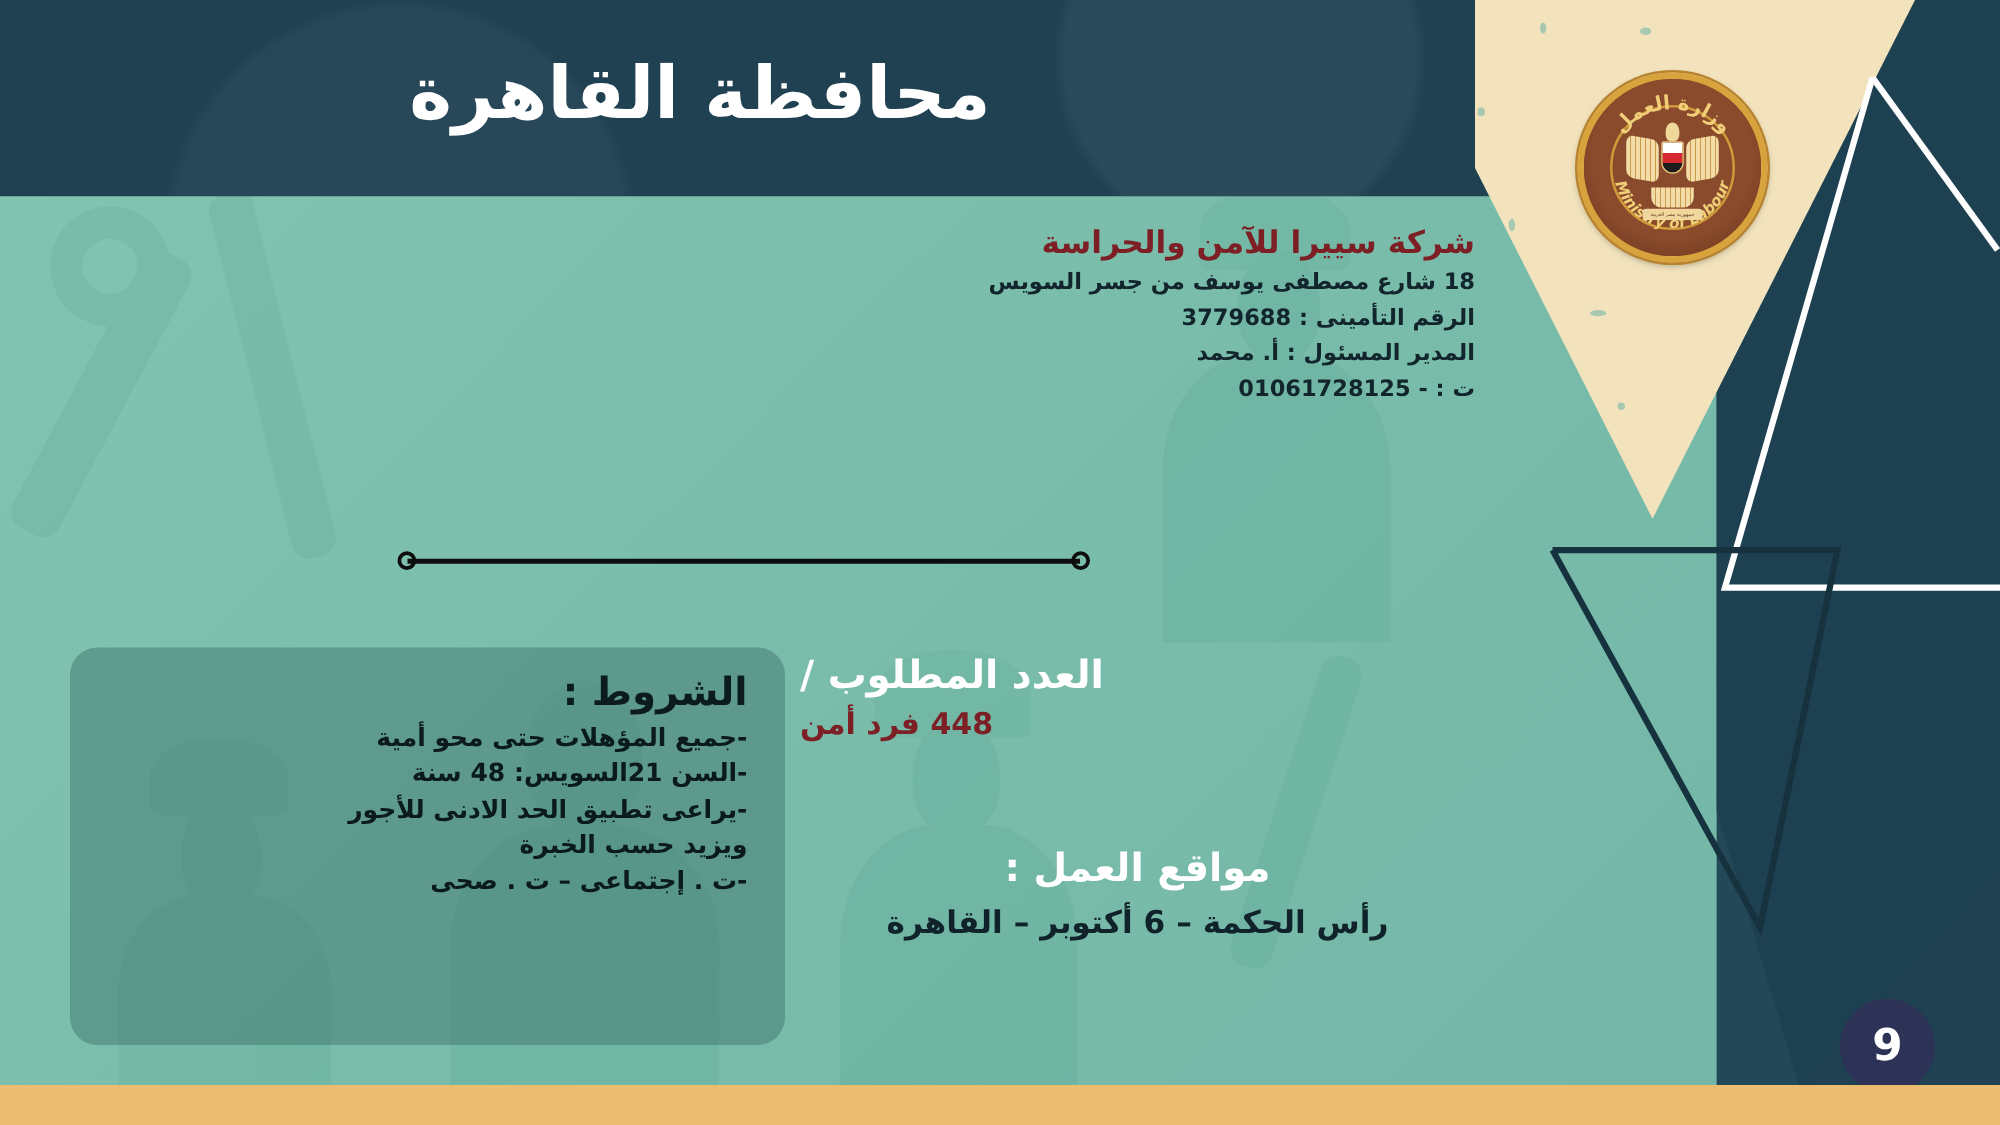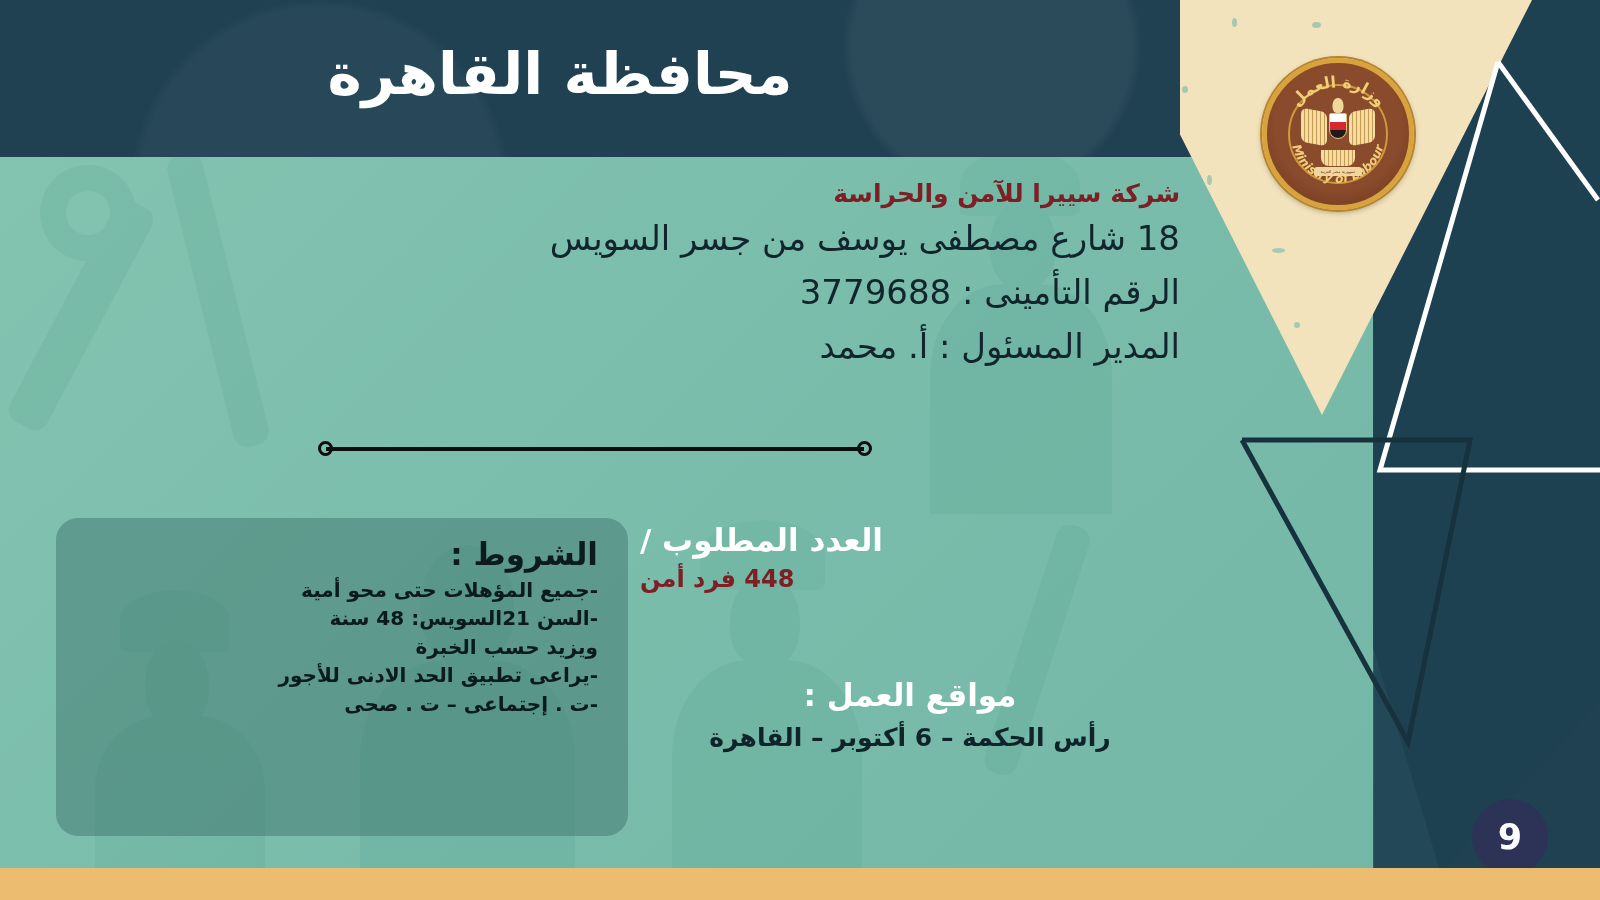--- a/index.html
+++ b/index.html
@@ -174,21 +174,21 @@
     width:1180px;
     text-align:right;
     color:#13282f;
   }
   #company-name {
     font-size:25px; font-weight:700;
     color:#7d2026;
     line-height:1.45;
   }
   .company-line {
-    font-size:34px; font-weight:400;
+    font-size:18px; font-weight:700;
     color:#12252c;
     line-height:1.58;
   }
 
   
   #divider {
     position:absolute;
     left:318px; top:441px;
     width:554px; height:16px;
   }
@@ -361,34 +361,35 @@
       <span class="eagle-tail"></span>
       <span class="eagle-scroll">جمهورية مصر العربية</span>
     </div>
   </div>
 
   <div id="company-block">
     <div id="company-name">شركة سييرا للآمن والحراسة</div>
     <div class="company-line">18 شارع مصطفى يوسف من جسر السويس</div>
     <div class="company-line">الرقم التأمينى : 3779688</div>
     <div class="company-line">المدير المسئول : أ. محمد</div>
+    <div class="company-line">ت : - 01061728125</div>
   </div>
 
   <div id="divider">
     <span class="dot left"></span>
     <span class="bar"></span>
     <span class="dot right"></span>
   </div>
 
   <div id="conditions-box">
     <div id="conditions-title">الشروط :</div>
     <div class="condition-item">-جميع المؤهلات حتى محو أمية</div>
     <div class="condition-item">-السن 21السويس: 48 سنة</div>
+    <div class="condition-item">-يراعى تطبيق الحد الادنى للأجور</div>
     <div class="condition-item">ويزيد حسب الخبرة</div>
-    <div class="condition-item">-يراعى تطبيق الحد الادنى للأجور</div>
     <div class="condition-item">-ت . إجتماعى – ت . صحى</div>
   </div>
 
   <div id="required-block">
     <div id="required-label">العدد المطلوب /</div>
     <div id="required-value">448 فرد أمن</div>
   </div>
 
   <div id="locations-block">
     <div id="locations-label">مواقع العمل :</div>

